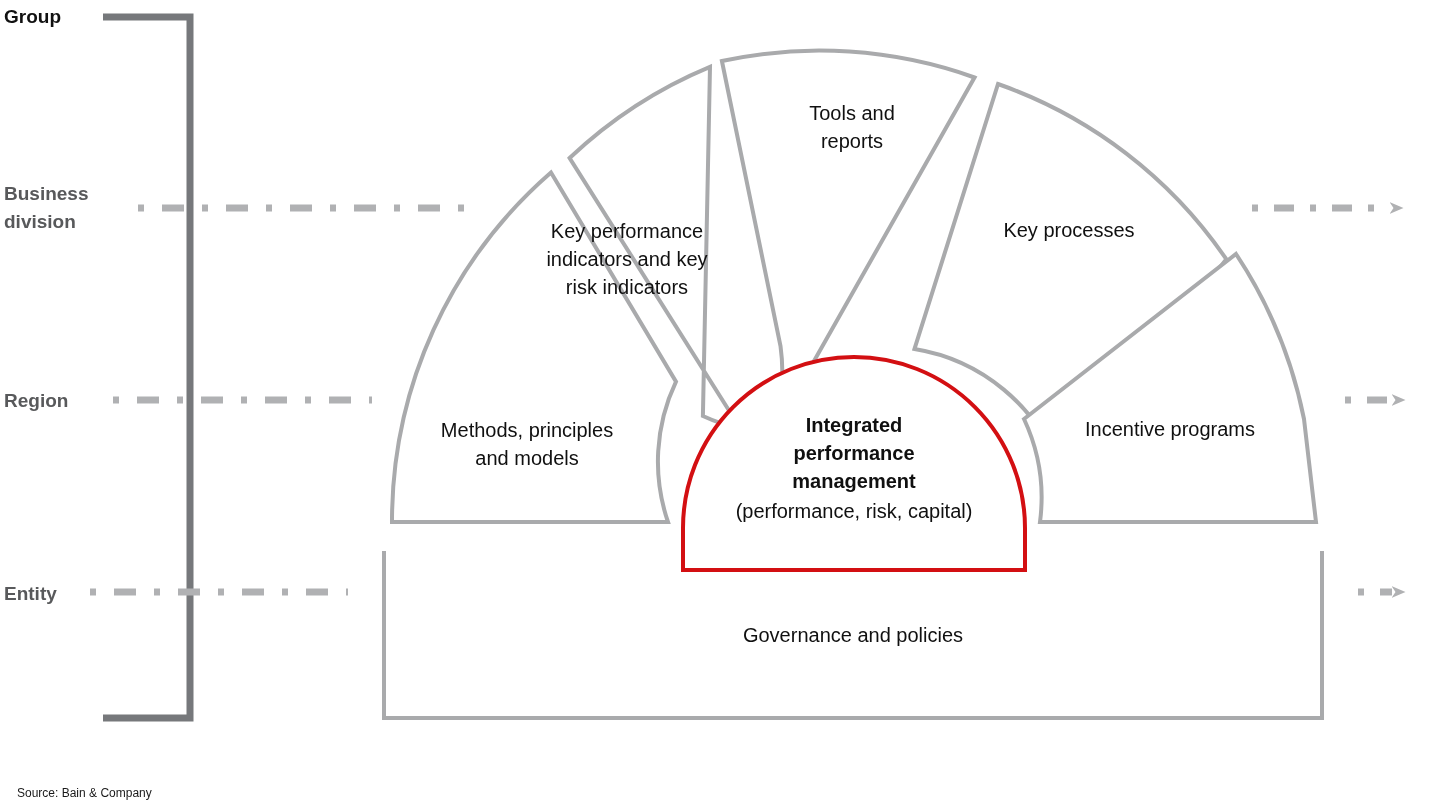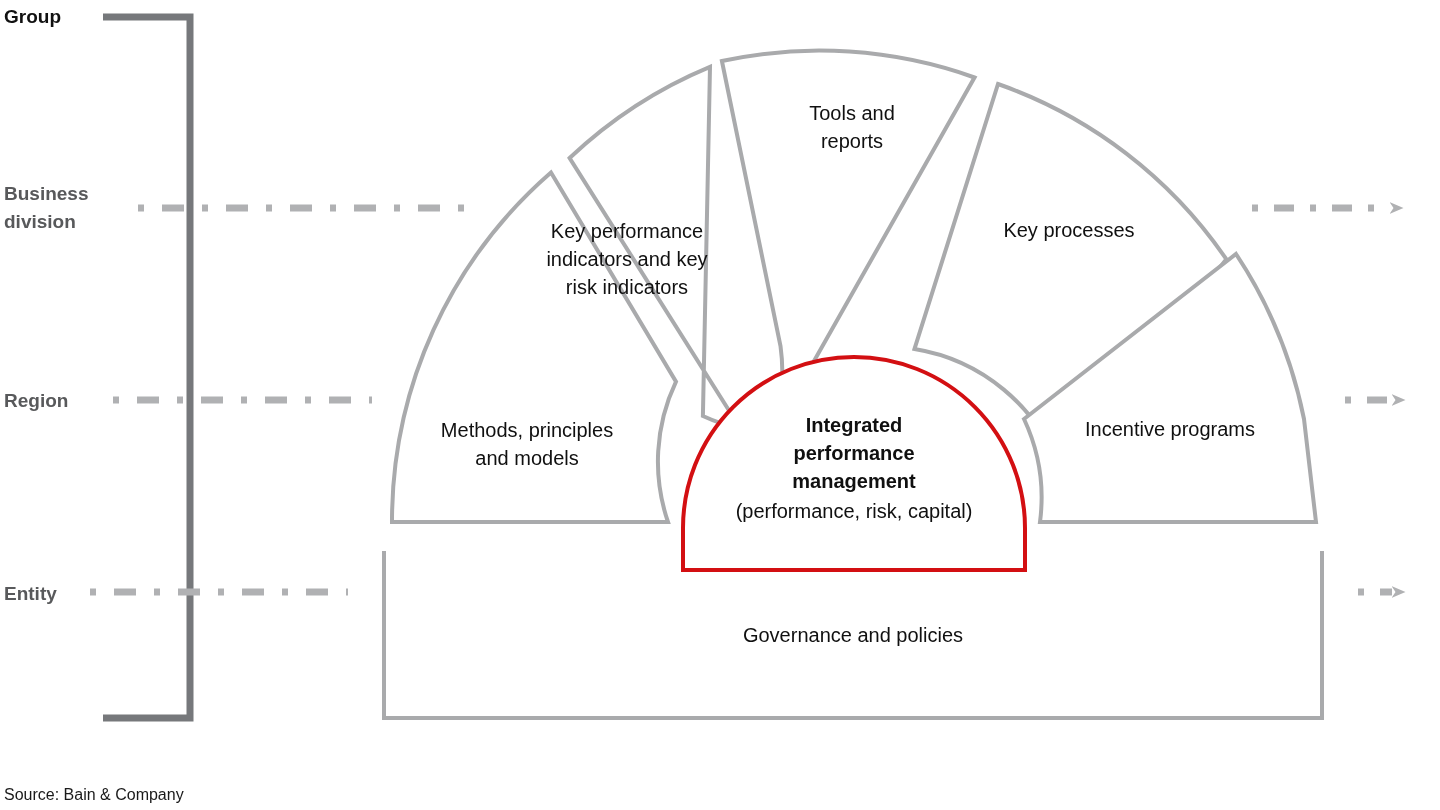--- a/index.html
+++ b/index.html
@@ -45,24 +45,24 @@
     font-weight: bold;
     fill: #101010;
   }
   .core-sub {
     font-family: "Liberation Sans", sans-serif;
     font-size: 20px;
     fill: #101010;
   }
   .source-note {
     position: absolute;
-    left: 4px;
+    left: 17px;
     top: 786px;
     font-family: "Liberation Sans", sans-serif;
-    font-size: 16px;
+    font-size: 12px;
     color: #1a1a1a;
     white-space: nowrap;
   }
 </style>
 </head>
 <body>
 
 <div id="diagram-root">
   <svg class="stage" viewBox="0 0 1440 810" xmlns="http://www.w3.org/2000/svg">
 

